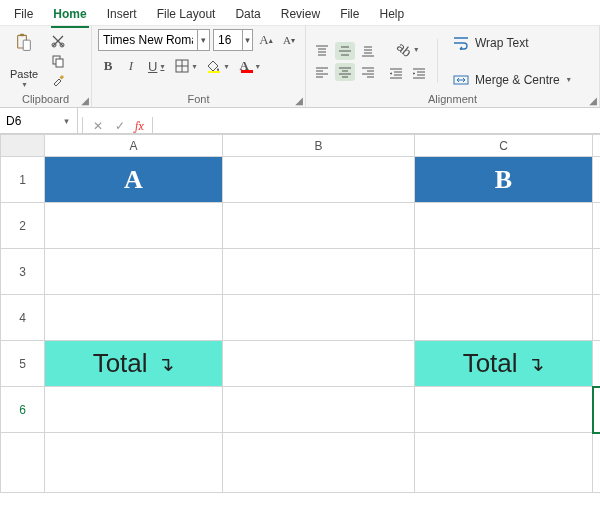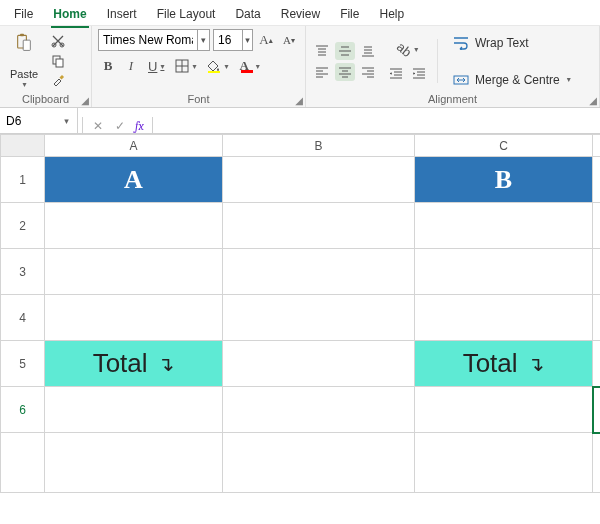--- a/index.html
+++ b/index.html
@@ -47,21 +47,21 @@
 
   .wrap-merge{display:flex;flex-direction:column;gap:15px}
   .wm-btn{display:flex;align-items:center;gap:6px;height:22px;padding:0 6px;border:1px solid transparent;border-radius:3px;cursor:default}
 
   
   .fbar{display:flex;align-items:flex-end;height:26px;border-bottom:1px solid var(--border);background:#fff}
   .namebox{width:78px;display:flex;align-items:center;border-right:1px solid var(--border);height:100%}
   .namebox input{border:none;outline:none;width:56px;padding:0 6px;font-size:12px}
   .namebox .dd{flex:1;text-align:center;font-size:9px;color:#666}
   .fx-btn{width:22px;text-align:center;color:#999;font-size:12px}
-  .fx-lbl{font-style:italic;font-family:"Cambria",serif;color:#6d28d9;padding:0 4px}
+  .fx-lbl{font-style:italic;font-family:"Cambria",serif;color:#ef4444;padding:0 4px}
   .fx-input{flex:1;border:none;outline:none;height:100%;font-size:12px;padding:0 4px}
   .fx-sep{width:1px;height:16px;background:var(--border);margin:0 4px}
 
   
   .sheet{position:relative;height:390px;overflow:hidden}
   table.grid{border-collapse:collapse;table-layout:fixed;width:610px}
   .grid td,.grid th{border:1px solid var(--grid);padding:0;height:46px;background:#fff;font-weight:normal}
   .grid thead th{height:22px;background:#fff;color:#555;font-size:12px;text-align:center}
   .grid tbody th{width:44px;background:#fff;color:#555;font-size:12px;text-align:center;font-weight:normal}
   .grid thead th:first-child{width:44px;background:#eee}

